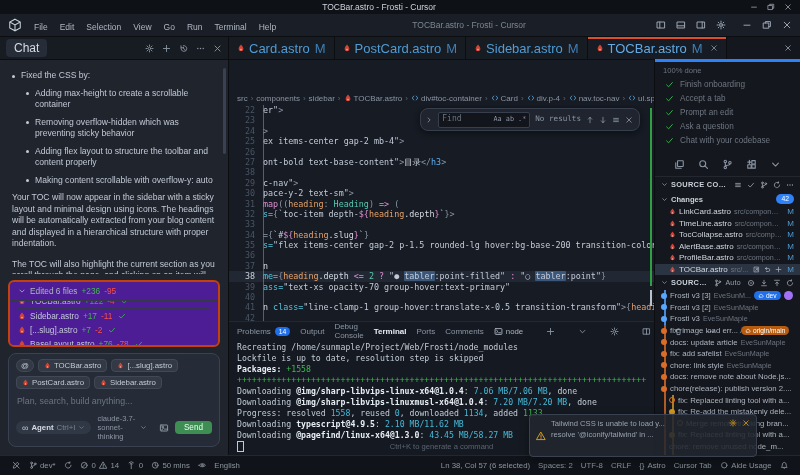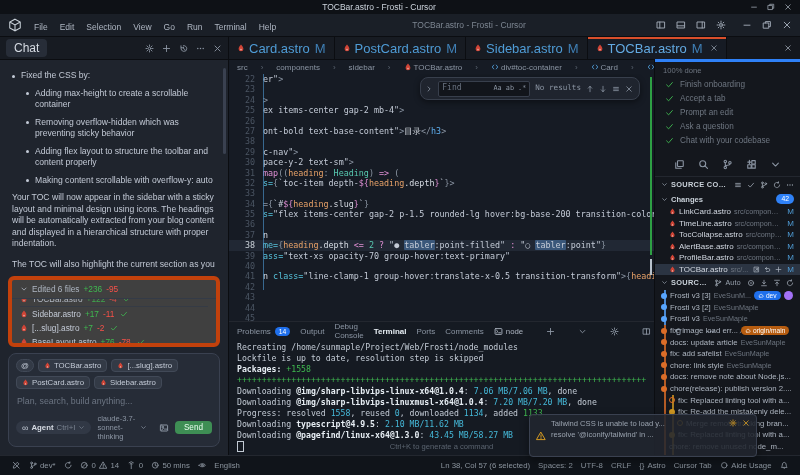--- a/index.html
+++ b/index.html
@@ -28,21 +28,21 @@
   .chat-tab{font-size:12px;color:#d6dbe3;background:#272d38;border-radius:4px;padding:2px 8px;}
   .chat-head .spacer{flex:1;}
   .chat-actions{display:flex;gap:8px;color:#8b95a3;}
   .chat-actions .icon svg{width:9px;height:9px;}
   .chat-msgs{flex:1;min-height:0;overflow:hidden;padding:10px 12px 0 12px;position:relative;font-size:8.6px;line-height:11.5px;color:#c3cad6;}
   .chat-scrollbar{position:absolute;right:2px;top:8px;width:3px;height:86px;background:#3a4150;border-radius:2px;}
   .bullet{display:flex;gap:6px;margin-bottom:6px;}
   .bullet .dot{width:3px;height:3px;border-radius:50%;background:#c3cad6;margin-top:4.5px;flex:none;}
   .bullet.sub{margin-left:14px;}
   .chat-para{margin:0 0 9px 0;}
-  .edited-card{flex:none;margin:6px 8px 0 8px;border:4px solid #c2410c;border-radius:6px;background:#404040;overflow:hidden;}
+  .edited-card{flex:none;margin:6px 8px 0 8px;border:2px solid #c2410c;border-radius:6px;background:#4c1d95;overflow:hidden;}
   .edited-head{display:flex;align-items:center;gap:4px;padding:4px 8px;font-size:8.3px;color:#aeb6c2;border-bottom:1px solid #343b47;}
   .edited-head .icon svg{width:8px;height:8px;}
   .add{color:#3fb950;} .del{color:#f85149;}
   .edited-rows{height:44px;overflow:hidden;padding:0 8px;}
   .file-row{display:flex;align-items:center;gap:4px;height:14px;font-size:8.3px;color:#c3cad6;}
   .file-row .fr-icon svg{width:8px;height:8px;}
   .file-row .chk{color:#3fb950;margin-left:2px;}
   .file-row .chk svg{width:8px;height:8px;}
   .partial{margin-top:-7px;opacity:.85;border-bottom:1px solid #343b47;}
   .input-card{flex:none;margin:6px 8px 8px 8px;border:1px solid #3a4150;border-radius:8px;background:#262c37;padding:5px 7px;}
@@ -65,21 +65,21 @@
   .editor-col{flex:1;display:flex;flex-direction:column;min-width:0;background:#161b24;min-height:0;}
   .tabsbar{height:22px;flex:none;background:#12151b;display:flex;align-items:stretch;border-bottom:1px solid #0b0d11;}
   .tab{display:flex;align-items:center;gap:4px;padding:0 8px;font-size:13px;color:#4f9cd6;border-right:1px solid #0b0d11;background:#171b22;position:relative;}
   .tab .ticon svg{width:8px;height:8px;}
   .tab .m{color:#3f7fb5;margin-left:1px;}
   .tab.active{background:#161b24;color:#63aae2;}
   .tab.active::before{content:"";position:absolute;top:0;left:0;right:0;height:2px;background:#d94f2b;}
   .tab .tclose svg{width:8px;height:8px;color:#8b95a3;margin-left:3px;}
   .tab-actions{margin-left:auto;display:flex;align-items:center;gap:9px;padding:0 8px;color:#8b95a3;}
   .tab-actions .icon svg{width:10px;height:10px;}
-  .crumbs{height:14px;flex:none;display:flex;align-items:center;gap:13px;padding:0 8px;font-size:8px;color:#8b95a3;white-space:nowrap;overflow:hidden;}
+  .crumbs{height:14px;flex:none;display:flex;align-items:center;gap:3px;padding:0 8px;font-size:8px;color:#8b95a3;white-space:nowrap;overflow:hidden;margin-top:31px;}
   .crumb{display:inline-flex;align-items:center;gap:2px;}
   .crumb .icon svg{width:8px;height:8px;}
   .crumb .sym{color:#56a8e8;}
   .crumb-sep{color:#5b6470;font-size:8px;}
   .code{flex:1;min-height:0;position:relative;overflow:hidden;font-family:"DejaVu Sans Mono",monospace;font-size:8.4px;line-height:10.4px;}
   .cl{display:flex;height:10.4px;white-space:pre;}
   .cl .ln{width:26px;flex:none;text-align:right;padding-right:8px;color:#4b5563;}
   .cl.cur{background:#212834;}
   .cl.cur .ln{color:#c9d1d9;}
   .c-fg{color:#d6dbe3;text-align:right;} .c-str{color:#c3cad6;} .c-punc{color:#8b95a3;} .c-tag{color:#5fb0f0;}

